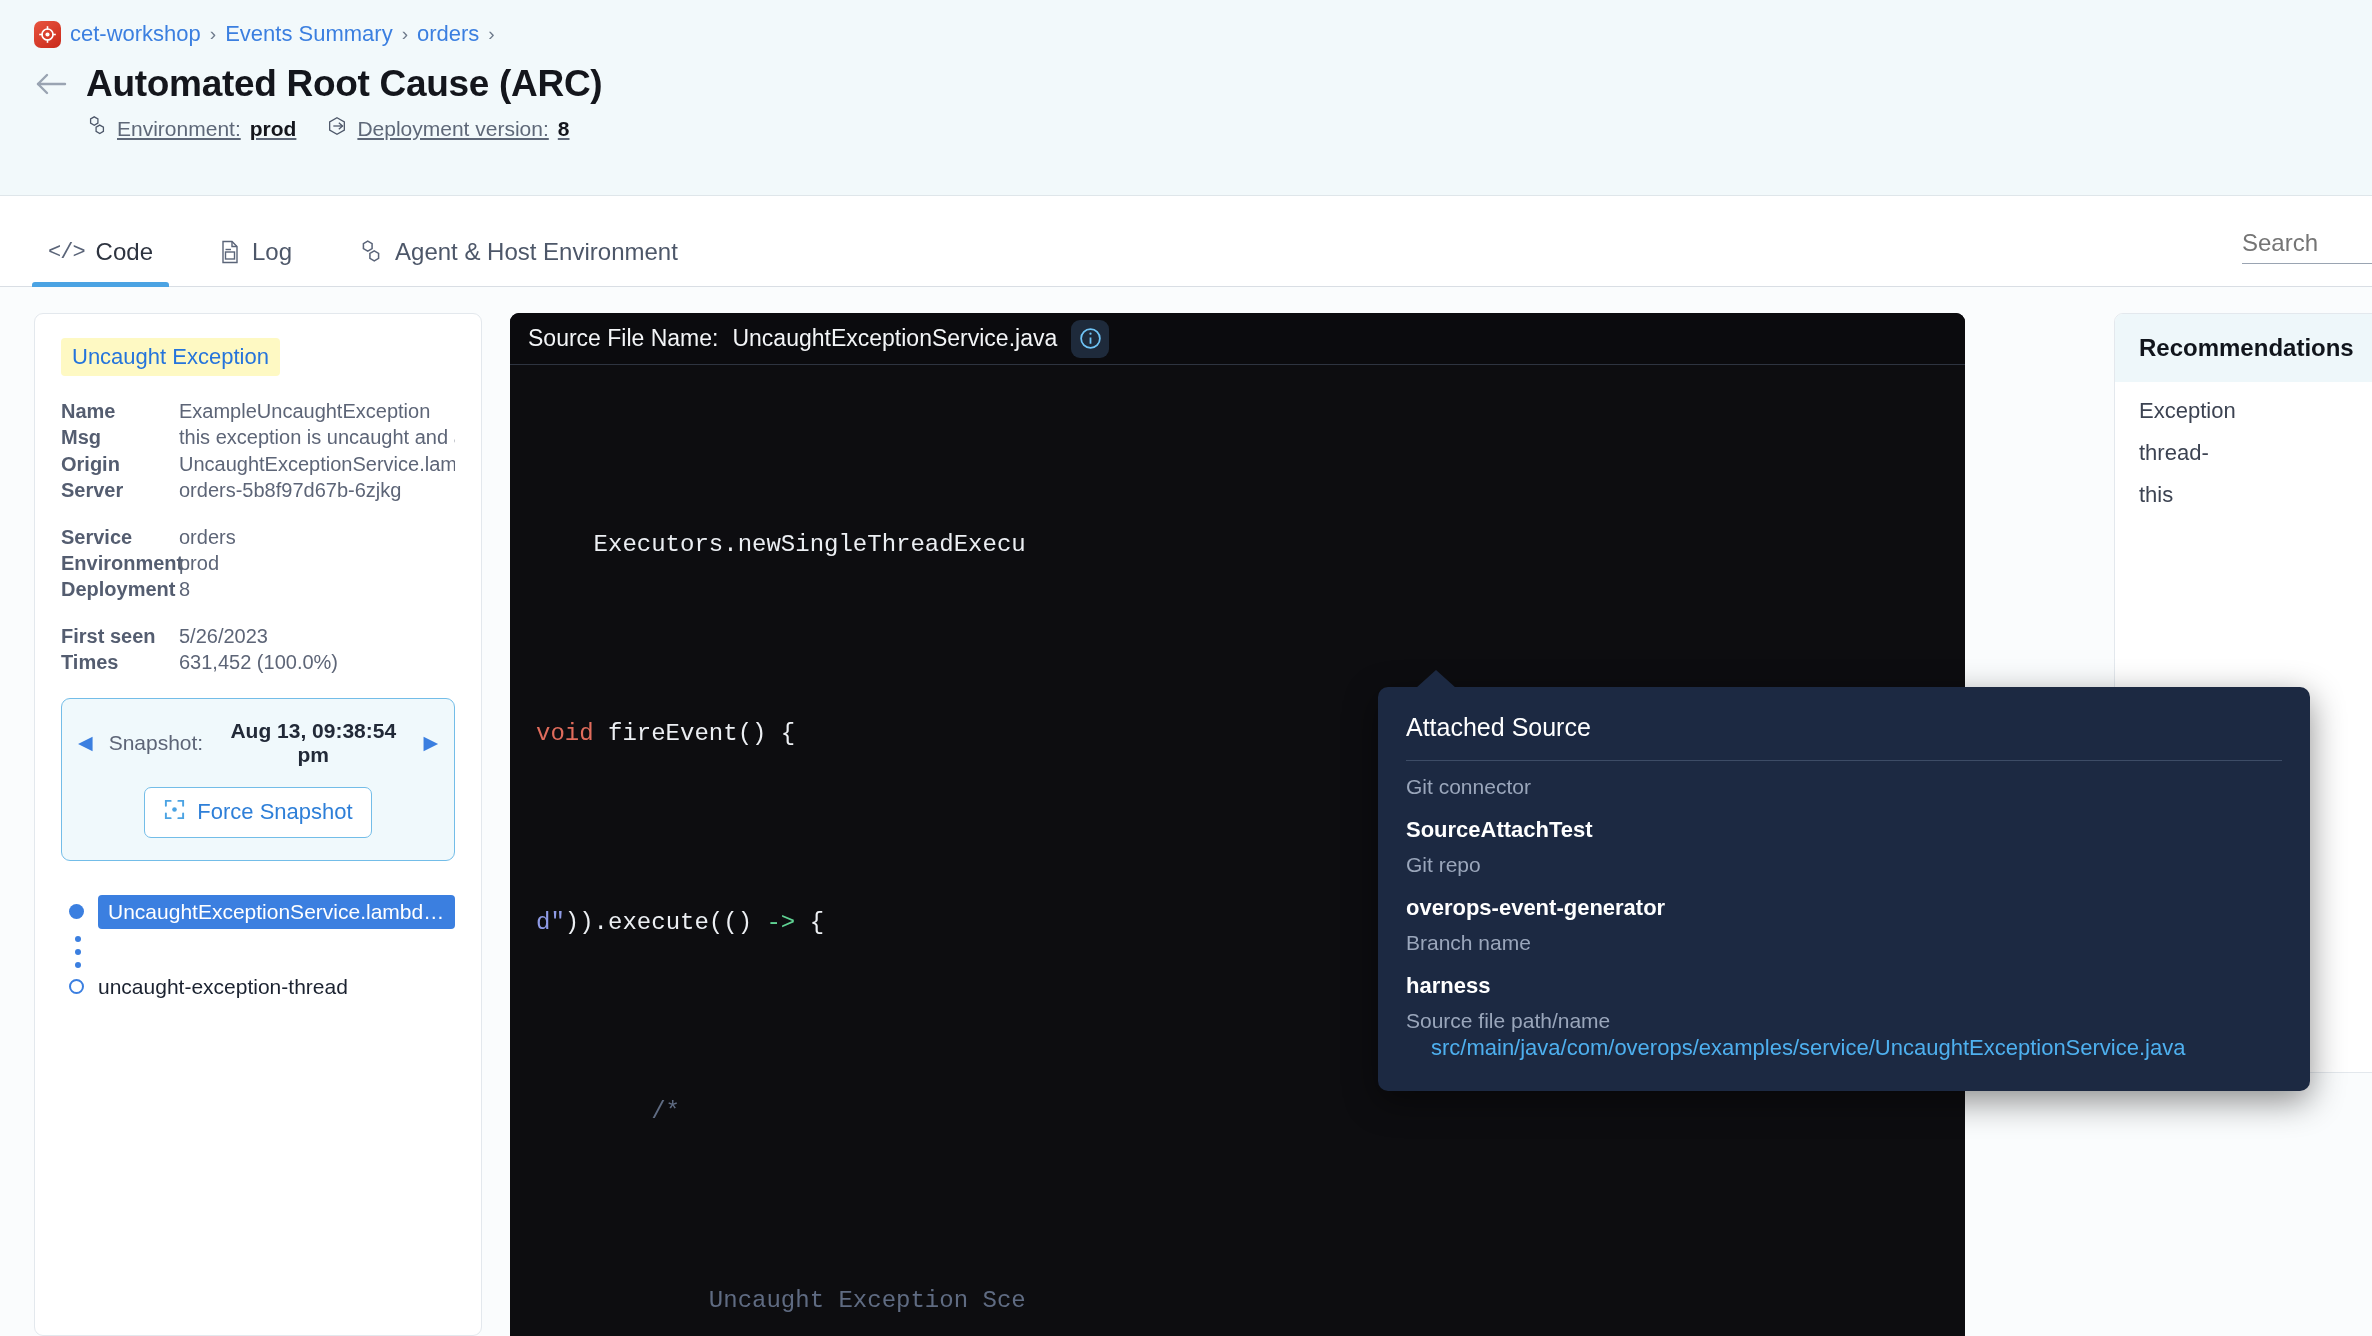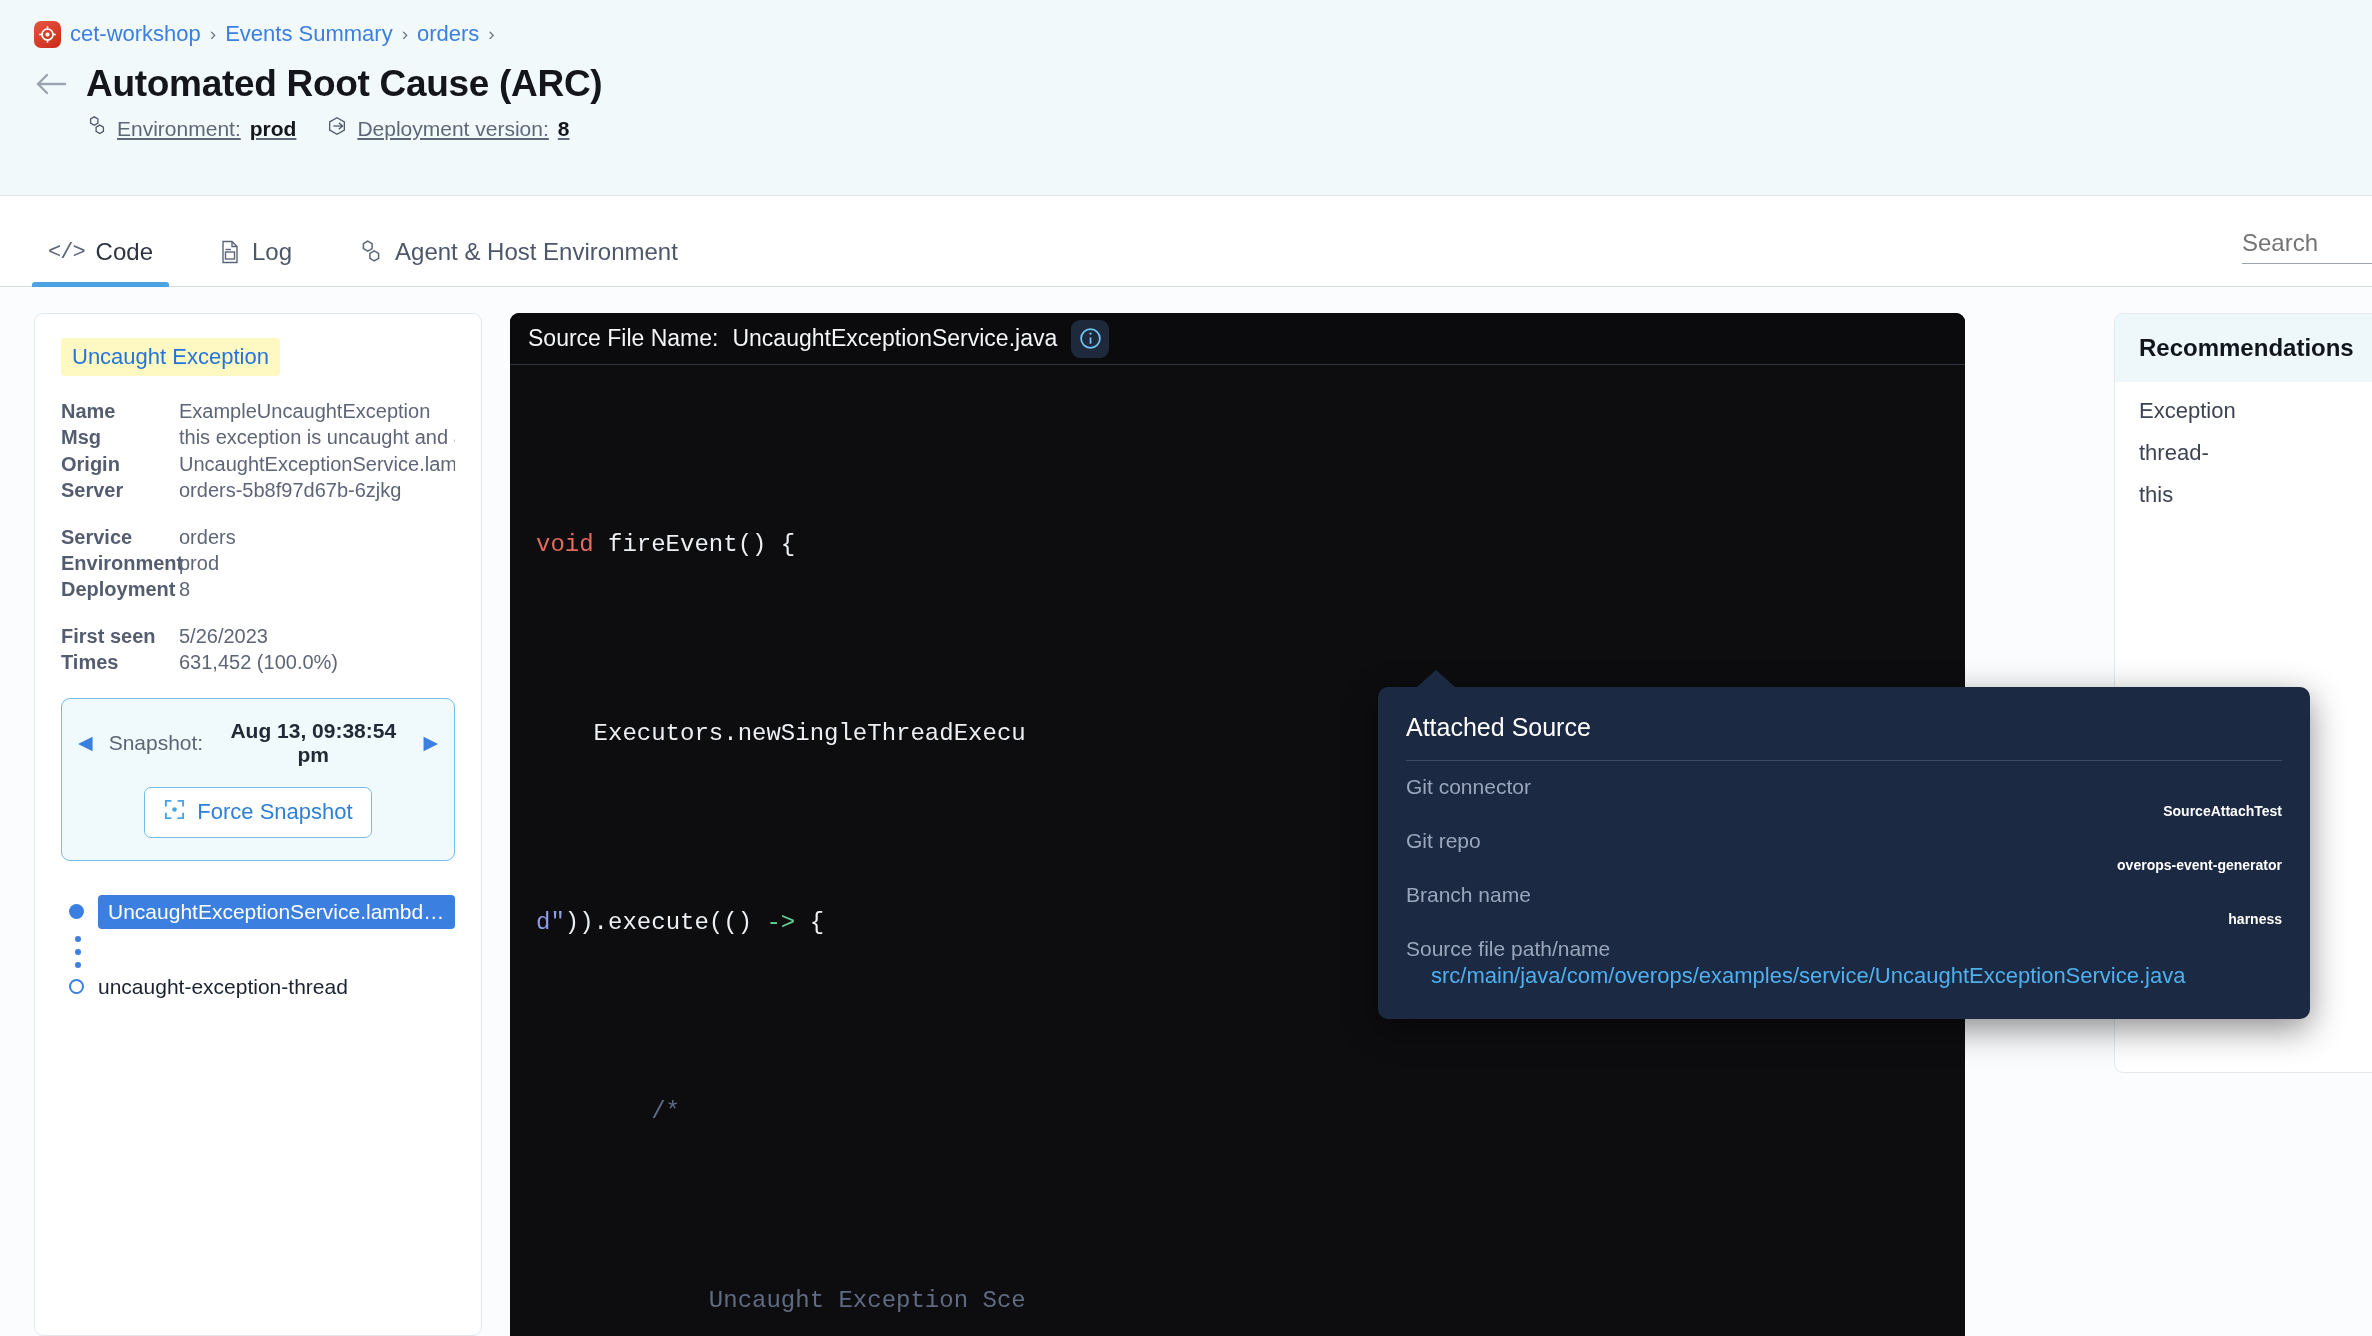--- a/index.html
+++ b/index.html
@@ -214,21 +214,21 @@
   }
   .tooltip:before {
     content:""; position:absolute; top:-17px; left: 38px;
     border-left: 20px solid transparent;
     border-right: 20px solid transparent;
     border-bottom: 18px solid #1c2942;
   }
   .tt-title { color:#fff; font-size: 25px; font-weight:normal; }
   .tt-hr { height:1px; background:#3d4c66; margin: 18px 0 14px 0; }
   .tt-label { color:#9aa6bb; font-size: 21px; margin-top: 10px; }
-  .tt-value { color:#fff; font-size: 14px; font-weight:bold; margin-top: 4px; text-align: right; }
+  .tt-value { color:#fff; font-size: 22px; font-weight:bold; margin-top: 18px; }
   .tt-link { color:#4eb0ef; font-size: 22px; margin-top: 2px; word-break: break-all; margin-left: 25px; }
 
   
   .right-card {
     position:absolute; right: -62px; top: 26px;
     width: 320px;
     background:#fff;
     border:1px solid #e3e8ed;
     border-radius: 9px;
     overflow:hidden;
@@ -426,22 +426,22 @@
       <span class="info-btn">
         <svg width="25" height="25" viewBox="0 0 24 24" fill="none" stroke="#6fc3f5" stroke-width="1.7">
           <circle cx="12" cy="12" r="9"></circle>
             <line x1="12" y1="11" x2="12" y2="17"></line>
           <circle cx="12" cy="7.4" r="1.1" fill="#6fc3f5" stroke="none"></circle>
         </svg>
       </span>
     </div>
 
     <div class="code-area">
+      <div class="cl"><span class="k-wht">    Executors.newSingleThreadExecu</span></div>
       <div class="cl"><span class="k-red">void</span><span class="k-wht"> fireEvent() {</span></div>
-      <div class="cl"><span class="k-wht">    Executors.newSingleThreadExecu</span></div>
       <div class="cl"><span class="k-str">d"</span><span class="k-wht">)).execute(() </span><span class="k-grn">-&gt;</span><span class="k-wht"> {</span></div>
       <div class="cl"><span class="k-cmt">        /*</span></div>
       <div class="cl"><span class="k-cmt">            Uncaught Exception Sce</span></div>
       
       
       
       
       
       
     </div>

